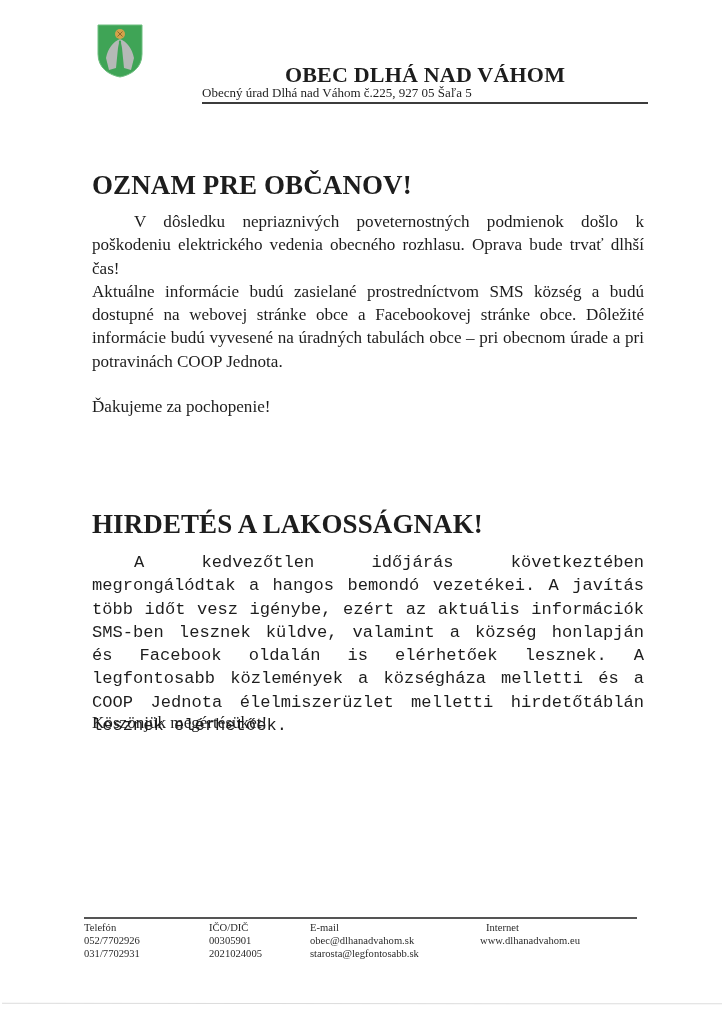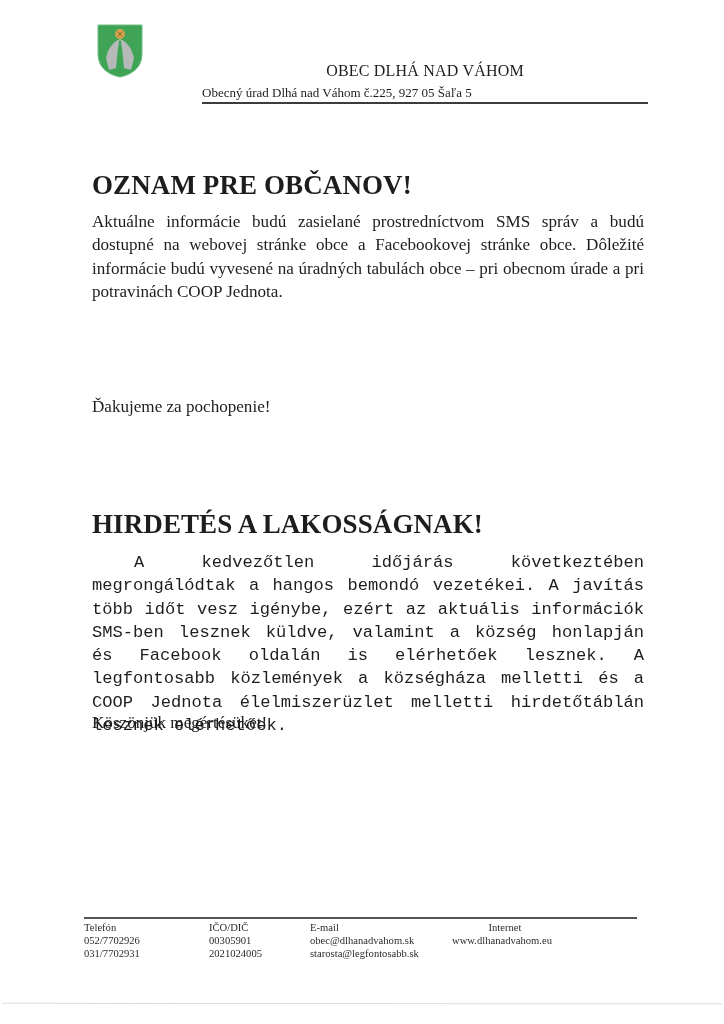--- a/index.html
+++ b/index.html
@@ -3,21 +3,21 @@
 <meta charset="utf-8">
 <style>
   html, body { margin: 0; padding: 0; background: #ffffff; }
   body { width: 724px; height: 1024px; position: relative; overflow: hidden;
          font-family: "Liberation Serif", "DejaVu Serif", serif; color: #1d1d1d; }
   .abs { position: absolute; }
 
   
   .crest { left: 97px; top: 24px; width: 46px; height: 54px; }
   .org-title { left: 202px; top: 62px; width: 446px; text-align: center;
-               font-weight: normal; font-size: 16px; letter-spacing: 0.2px; white-space: nowrap; }
+               font-weight: bold; font-size: 22px; letter-spacing: 0.2px; white-space: nowrap; }
   .org-address { left: 202px; top: 85px; width: 446px; text-align: left;
                  font-size: 13px; white-space: nowrap; }
   .header-rule { left: 202px; top: 102px; width: 446px; height: 2px; background: #3c3c3c; }
 
   
   .section-title { font-weight: bold; font-size: 27px; left: 92px; white-space: nowrap; letter-spacing: 0.1px; }
   .body-text { left: 92px; width: 552px; font-size: 17.1px; line-height: 23.3px; text-align: justify; }
   .body-text p { margin: 0; }
   .indent { text-indent: 42px; }
   .closing { left: 92px; font-size: 17.1px; white-space: nowrap; }
@@ -40,21 +40,22 @@
     <path d="M23 15 C30 18 35 24 37 34 L34 46 L27 44 L25 24 Z" fill="#b5b9b7"></path>
     <path d="M22 17 L24 17 L25 48 L21 48 Z" fill="#3fa456"></path>
   </svg>
 </div>
 <div class="abs org-title">OBEC DLHÁ NAD VÁHOM</div>
 <div class="abs org-address">Obecný úrad Dlhá nad Váhom č.225, 927 05 Šaľa  5</div>
 <div class="abs header-rule"></div>
 
 <div class="abs section-title" style="top:170px;">OZNAM PRE OBČANOV!</div>
 <div class="abs body-text" style="top:210px;">
-  <p>Aktuálne informácie budú zasielané prostredníctvom SMS správ a budú dostupné na webovej stránke obce a Facebookovej stránke obce. Dôležité informácie budú vyvesené na úradných tabulách obce – pri obecnom úrade a pri potravinách COOP Jednota.</p>
+  <p class="indent">V dôsledku nepriaznivých poveternostných podmienok došlo k poškodeniu elektrického vedenia obecného rozhlasu. Oprava bude trvať dlhší čas!</p>
+  <p>Aktuálne informácie budú zasielané prostredníctvom SMS község a budú dostupné na webovej stránke obce a Facebookovej stránke obce. Dôležité informácie budú vyvesené na úradných tabulách obce – pri obecnom úrade a pri potravinách COOP Jednota.</p>
 </div>
 <div class="abs closing" style="top:397px;">Ďakujeme za pochopenie!</div>
 
 <div class="abs section-title" style="top:509px;">HIRDETÉS A LAKOSSÁGNAK!</div>
 <div class="abs body-text" style="top:551px;font-family:Liberation Mono, monospace;">
   <p class="indent">A kedvezőtlen időjárás következtében megrongálódtak a hangos bemondó vezetékei. A javítás több időt vesz igénybe, ezért az aktuális információk SMS-ben lesznek küldve, valamint a község honlapján és Facebook oldalán is elérhetőek lesznek. A legfontosabb közlemények a községháza melletti és a COOP Jednota élelmiszerüzlet melletti hirdetőtáblán lesznek elérhetőek.</p>
 </div>
 <div class="abs closing" style="top:713px;">Köszönjük megértésüket!</div>
 
 <div class="abs footer-rule"></div>
@@ -70,18 +71,18 @@
   <div>00305901</div>
   <div>2021024005</div>
 </div>
 
 <div class="abs footer-col" style="left:310px;">
   <div class="label">E-mail</div>
   <div>obec@dlhanadvahom.sk</div>
   <div>starosta@legfontosabb.sk</div>
 </div>
 
-<div class="abs footer-col" style="left:452px;text-align:center;">
+<div class="abs footer-col" style="left:480px;">
   <div class="label" style="padding-left:6px;">Internet</div>
   <div>www.dlhanadvahom.eu</div>
 </div>
 
 <div class="abs page-edge"></div>
 
 </body></html>

